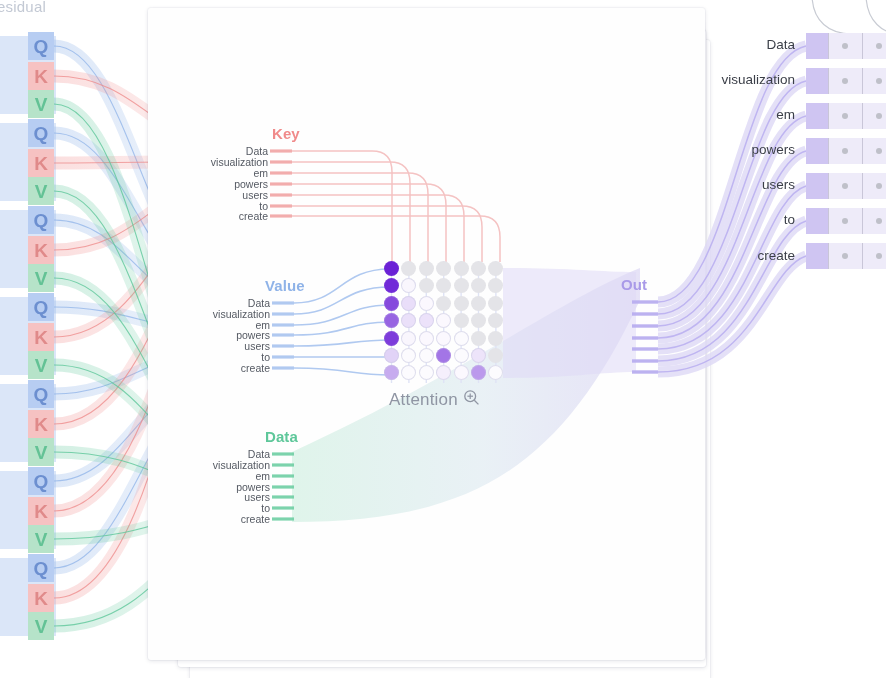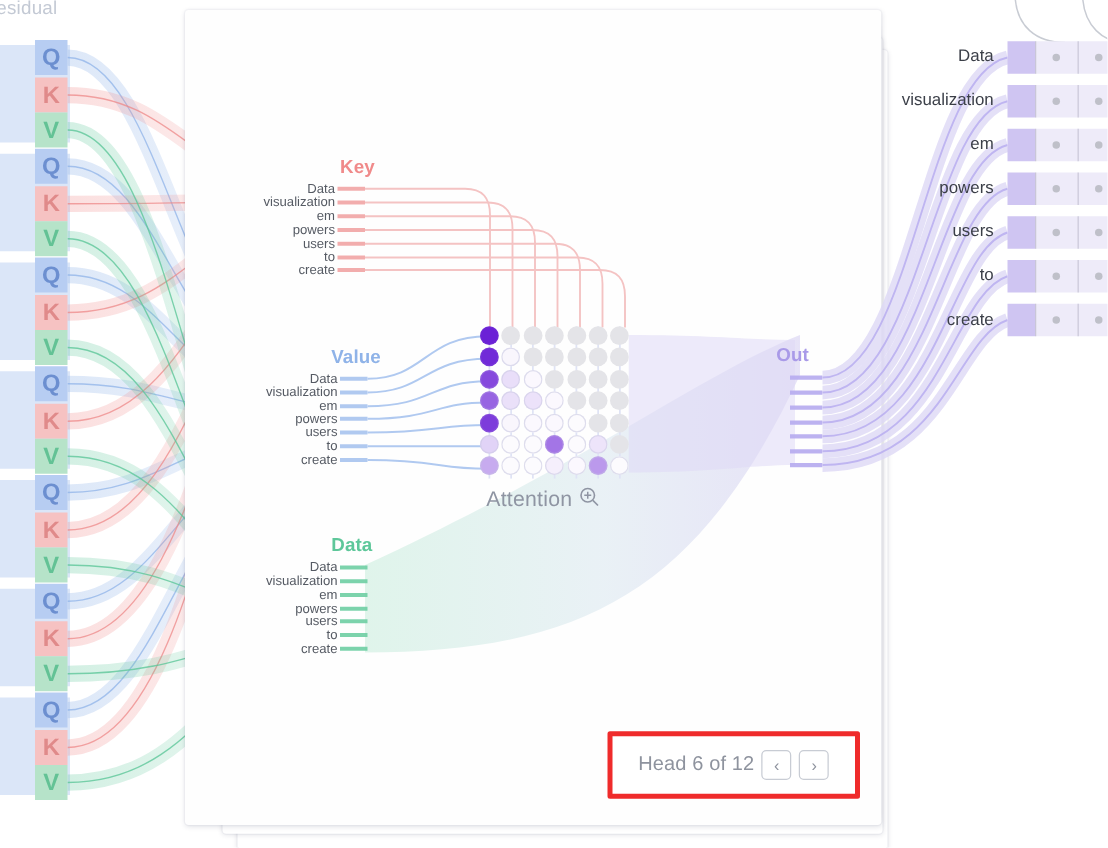--- a/index.html
+++ b/index.html
@@ -495,19 +495,14 @@
           <span class="out-dot" style="background: rgb(191, 192, 201);"></span>
         </div>
         <div class="out-sep" style="left: 22px;"></div>
         <div class="out-cell" style="left: 56px; background: rgb(238, 235, 249);">
           <span class="out-dot" style="background: rgb(191, 192, 201);"></span>
         </div>
         <div class="out-sep" style="left: 56px;"></div>
       </div>
     </div>
 
-  <div class="headnav">
-    <span class="headnav-label">Head 6 of 12</span>
-    <span class="navbtn">‹</span>
-    <span class="navbtn">›</span>
-  </div>
 
 </div>
 
 </body></html>

